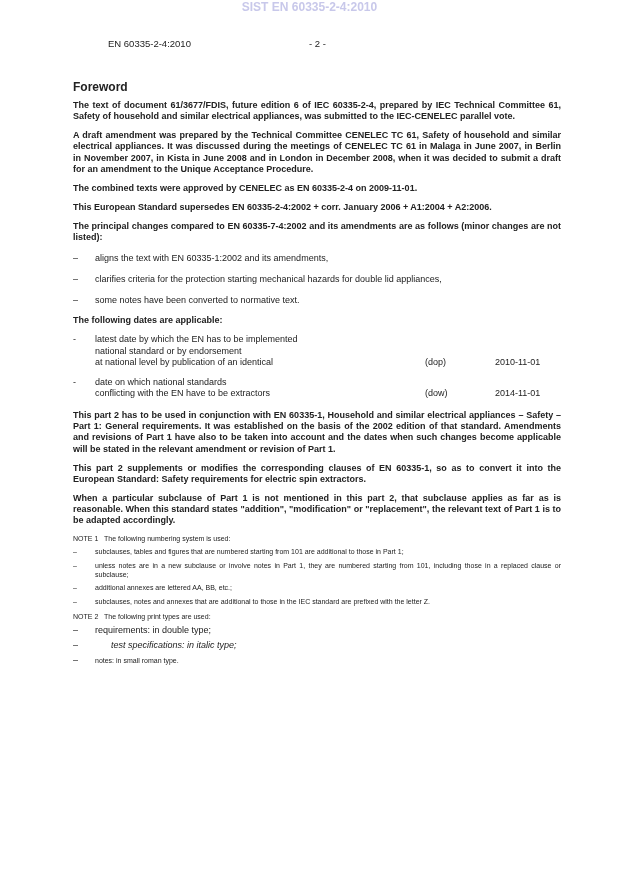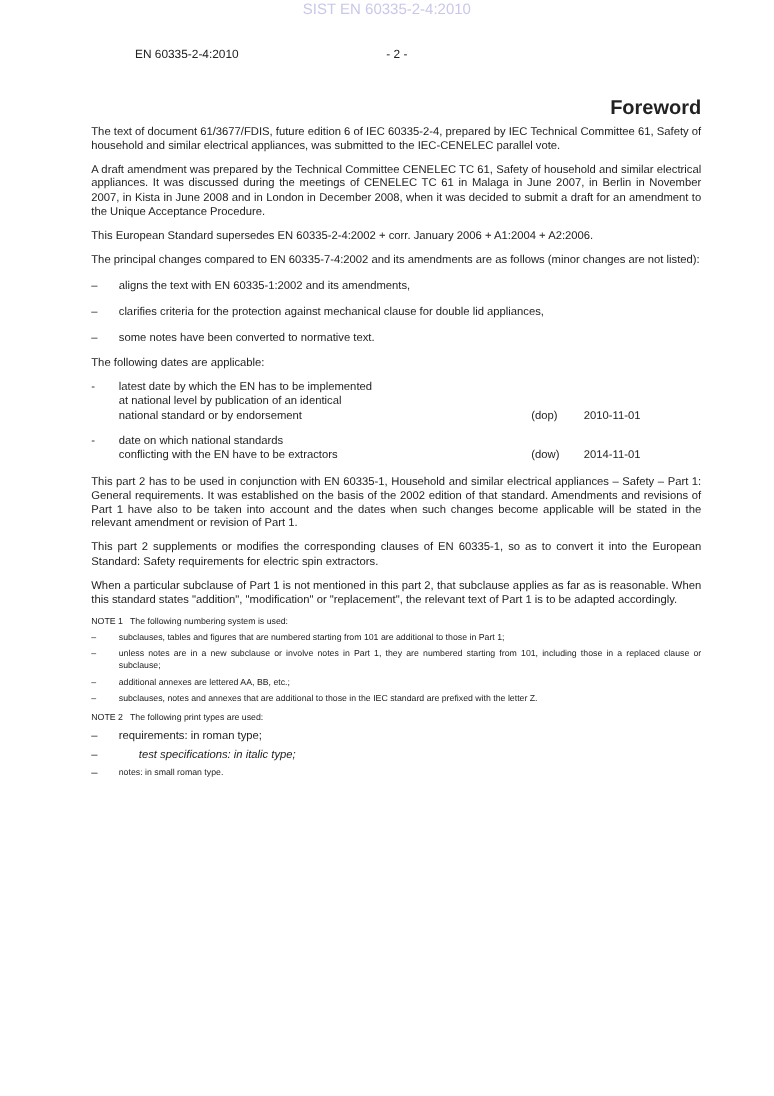--- a/index.html
+++ b/index.html
@@ -1,33 +1,33 @@
 <!DOCTYPE html>
 <html><head>
 <meta charset="utf-8">
 <style>
   html, body { margin: 0; padding: 0; background: #ffffff; }
   body { width: 619px; height: 877px; position: relative; overflow: hidden;
          font-family: "Liberation Sans", sans-serif; color: #222; }
   .watermark { position: absolute; top: 0; left: 0; width: 619px; text-align: center;
-               font-size: 12px; font-weight: normal; color: #c8c8ea; line-height: 14px; }
+               font-size: 12px; font-weight: bold; color: #c8c8ea; line-height: 14px; }
   .header { position: absolute; top: 38px; left: 62px; width: 500px; font-size: 9.5px; }
   .header .left { position: absolute; left: 0; margin-left: 46px; }
   .header .center { position: absolute; left: 247px; }
   .content { position: absolute; top: 80px; left: 73px; width: 488px; font-size: 9px; line-height: 11.3px; }
-  h1 { font-size: 16px; font-weight: bold; text-align: right; margin: 0 0 6px 0; line-height: 14px; }
-  p { margin: 0 0 7.6px 0; text-align: justify; }
+  h1 { font-size: 12px; font-weight: bold; text-align: left; margin: 0 0 6px 0; line-height: 14px; }
+  p { margin: 0 0 7.6px 0; text-align: justify; font-weight: bold; }
   .dash { display: flex; margin: 0 0 9.4px 0; }
   .dash .m { width: 22px; flex: none; }
   .dates { margin: 2px 0 10px 0; }
   .date-row { display: flex; margin-bottom: 9px; }
   .date-row .m { width: 22px; flex: none; }
   .date-row .txt { width: 330px; }
   .date-row .code { width: 42px; align-self: flex-end; }
-  .date-row .val { align-self: flex-end; }
+  .date-row .val { align-self: flex-end; margin-left: 28px; }
   .note { font-size: 7px; line-height: 9px; }
   .note-title { margin: 0 0 4px 0; }
   .note-item { display: flex; margin: 0 0 4.5px 0; }
   .note-item .m { width: 22px; flex: none; }
   .note-item .t { text-align: justify; }
   .pt-item { display: flex; margin-bottom: 4px; font-size: 9px; line-height: 11px; }
   .pt-item .m { width: 22px; flex: none; }
   .italic { font-style: italic; margin-left: 16px; }
   .small { font-size: 7px; }
 </style>
@@ -39,47 +39,48 @@
 <div class="header">
   <span class="left">EN 60335-2-4:2010</span>
   <span class="center">- 2 -</span>
 </div>
 
 <div class="content">
   <h1>Foreword</h1>
 
   <p>The text of document 61/3677/FDIS, future edition 6 of IEC 60335-2-4, prepared by IEC Technical Committee 61, Safety of household and similar electrical appliances, was submitted to the IEC-CENELEC parallel vote.</p>
   <p>A draft amendment was prepared by the Technical Committee CENELEC TC 61, Safety of household and similar electrical appliances. It was discussed during the meetings of CENELEC TC 61 in Malaga in June 2007, in Berlin in November 2007, in Kista in June 2008 and in London in December 2008, when it was decided to submit a draft for an amendment to the Unique Acceptance Procedure.</p>
+  <p>The combined texts were approved by CENELEC as EN 60335-2-4 on 2009-11-01.</p>
   <p>This European Standard supersedes EN 60335-2-4:2002 + corr. January 2006 + A1:2004 + A2:2006.</p>
   <p style="margin-bottom:10px">The principal changes compared to EN 60335-7-4:2002 and its amendments are as follows (minor changes are not listed):</p>
 
   <div>
     <div class="dash">
       <span class="m">–</span>
       <span>aligns the text with EN 60335-1:2002 and its amendments,</span>
     </div>
     <div class="dash">
       <span class="m">–</span>
-      <span>clarifies criteria for the protection against mechanical clause for double lid appliances,</span>
+      <span>clarifies criteria for the protection starting mechanical hazards for double lid appliances,</span>
     </div>
     <div class="dash">
       <span class="m">–</span>
       <span>some notes have been converted to normative text.</span>
     </div>
   </div>
 
   <p style="">The following dates are applicable:</p>
 
   <div class="dates">
     <div class="date-row">
       <span class="m">-</span>
       <span class="txt">
         <span style="display:block">latest date by which the EN has to be implemented</span>
+        <span style="display:block">national standard or by endorsement</span>
         <span style="display:block">at national level by publication of an identical</span>
-        <span style="display:block">national standard or by endorsement</span>
       </span>
       <span class="code">(dop)</span>
       <span class="val">2010-11-01</span>
     </div>
     <div class="date-row">
       <span class="m">-</span>
       <span class="txt">
         <span style="display:block">date on which national standards</span>
         <span style="display:block">conflicting with the EN have to be extractors</span>
       </span>
@@ -109,21 +110,21 @@
     <div class="note-item">
       <span class="m">–</span>
       <span class="t">subclauses, notes and annexes that are additional to those in the IEC standard are prefixed with the letter Z.</span>
     </div>
   </div>
 
   <div class="note" style="margin-top:6px">
     <div class="note-title" style="white-space:pre">NOTE 2   The following print types are used:</div>
     <div class="pt-item">
       <span class="m">–</span>
-      <span>requirements: in roman type;</span>
+      <span>requirements: in double type;</span>
     </div>
     <div class="pt-item">
       <span class="m">–</span>
       <span class="italic">test specifications: in italic type;</span>
     </div>
     <div class="pt-item">
       <span class="m">–</span>
       <span class="small">notes: in small roman type.</span>
     </div>
   </div>

